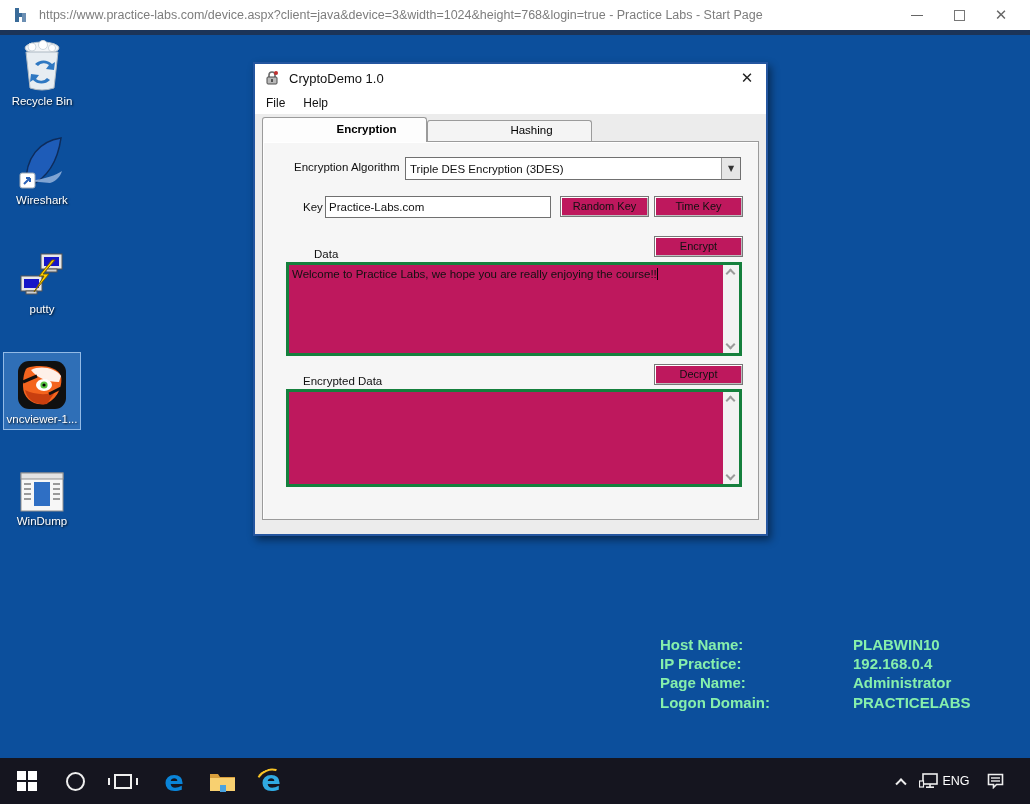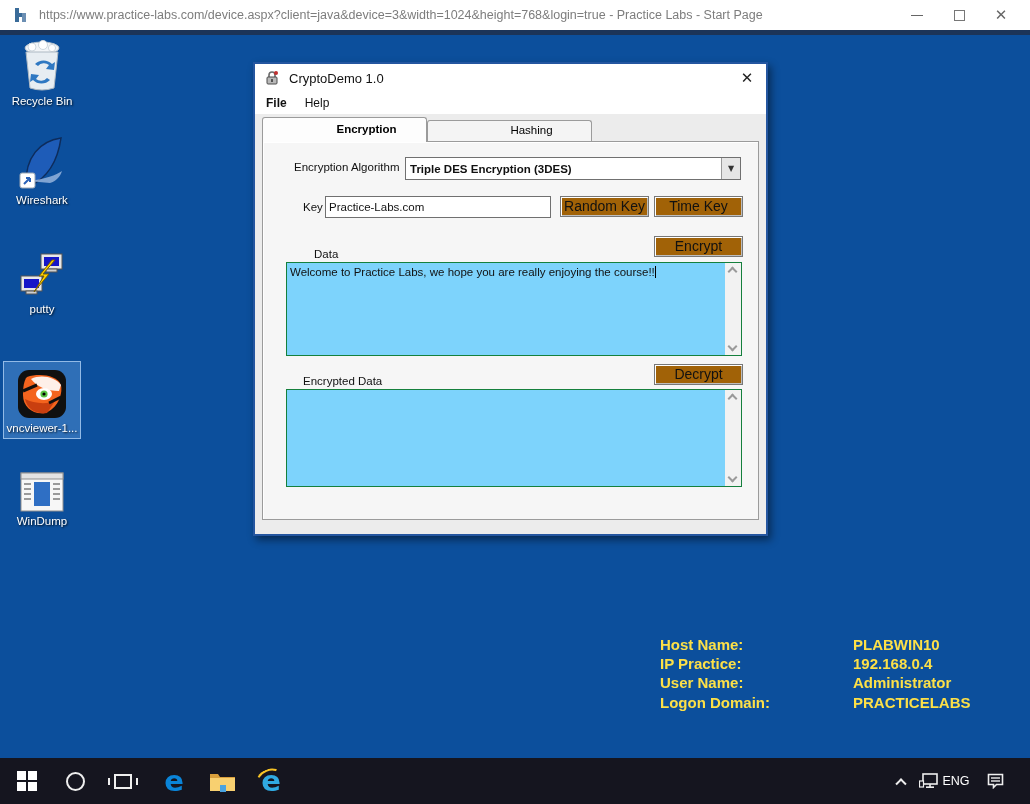--- a/index.html
+++ b/index.html
@@ -21,54 +21,54 @@
 
   
   .desktop { position:absolute; left:0; top:35px; width:1030px; height:723px; background:#0c4f9c; }
 
   .dicon { position:absolute; left:4px; width:76px; text-align:center; cursor:default; }
   .dicon .ic { display:flex; justify-content:center; align-items:flex-end; height:54px; }
   .dicon .lbl { margin-top:3px; font-size:11.5px; color:#fff; text-shadow:1px 1px 2px rgba(0,0,0,.85); line-height:13px; }
   .dicon.selected { background:rgba(100,160,226,.40); outline:1px solid rgba(170,205,243,.85); }
 
   
-  .host-info { position:absolute; left:660px; top:600px; color:#fde047; font-weight:bold; font-size:15px; line-height:19.2px; }
+  .host-info { position:absolute; left:660px; top:600px; color:#86efac; font-weight:bold; font-size:15px; line-height:19.2px; }
   .host-row { display:flex; }
   .host-row .hl { width:193px; }
 
   
   .win { position:absolute; left:253px; top:27px; width:515px; height:474px; background:#ececec; border:2px solid #2456a0; box-shadow:3px 4px 8px rgba(0,0,0,.45); }
   .win-titlebar { position:absolute; left:0; top:0; width:100%; height:28px; background:#fff; display:flex; align-items:center; }
   .app-ico { margin-left:9px; width:16px; height:16px; }
   .win-title { margin-left:9px; font-size:13px; color:#111; }
   .win-close { position:absolute; right:6px; top:2px; width:26px; height:24px; display:flex; align-items:center; justify-content:center; font-size:15px; color:#222; font-family:"DejaVu Sans", sans-serif; }
   .win-menubar { position:absolute; left:0; top:28px; width:100%; height:22px; background:#fff; display:flex; align-items:center; font-size:12px; color:#111; }
   .menu-item { padding:0 9px; }
-  .menu-item:first-child { margin-left:2px;font-weight:bold; }
+  .menu-item:first-child { margin-left:2px; }
 
   .tab { position:absolute; font-size:11.5px; text-align:center; border:1px solid #9b9b9b; border-bottom:none; border-radius:3px 3px 0 0;padding-left:44px; }
   .tab-active { left:7px; top:53px; width:165px; height:25px; background:#fdfdfd; font-weight:bold; line-height:23px; z-index:3; }
   .tab-idle { left:172px; top:56px; width:165px; height:21px; background:#f4f4f4; line-height:19px; z-index:1; }
   .panel { position:absolute; left:7px; top:77px; width:497px; height:379px; background:#f6f6f6; border:1px solid #9b9b9b; box-shadow:inset 1px 1px 0 #fff; z-index:2; }
 
   .flabel { position:absolute; font-size:11.5px; color:#111; z-index:4; white-space:nowrap;padding-left:16px; }
-  .combo { position:absolute; left:150px; top:93px; width:336px; height:23px; background:#fff; border:1px solid #707070; z-index:4; display:flex; align-items:center;font-weight:bold; }
+  .combo { position:absolute; left:150px; top:93px; width:336px; height:23px; background:#fff; border:1px solid #707070; z-index:4; display:flex; align-items:center; }
   .combo-text { margin-left:4px; font-size:11.5px; color:#111; flex:1; }
   .combo-btn { width:19px; height:100%; background:#e6e6e6; border-left:1px solid #9a9a9a; display:flex; align-items:center; justify-content:center; }
   .combo-btn .arr { font-size:8px; color:#333; font-family:"DejaVu Sans", sans-serif; }
 
   .tinput { position:absolute; left:70px; top:132px; width:226px; height:22px; background:#fff; border:1px solid #707070; font-size:11.5px; padding:0 3px; color:#111; z-index:4; font-family:"Liberation Sans", sans-serif; }
 
-  .btn { position:absolute; height:21px; background:#a16207; border:1px solid #777; box-shadow:inset 1px 1px 0 #fff, inset -1px -1px 0 #bdbdbd; font-size:14px; color:#111; text-align:center; line-height:19px; z-index:4; }
+  .btn { position:absolute; height:21px; background:#be185d; border:1px solid #777; box-shadow:inset 1px 1px 0 #fff, inset -1px -1px 0 #bdbdbd; font-size:11px; color:#111; text-align:center; line-height:19px; z-index:4; }
   .btn-random { left:305px; top:132px; width:89px; }
   .btn-time   { left:399px; top:132px; width:89px; }
   .btn-encrypt{ left:399px; top:172px; width:89px; }
   .btn-decrypt{ left:399px; top:300px; width:89px; }
 
-  .tarea { position:absolute; left:31px; width:456px; background:#7dd3fc; border:1px solid #15803d; z-index:4; font-size:11.5px; color:#111; }
+  .tarea { position:absolute; left:31px; width:456px; background:#be185d; border:3px solid #15803d; z-index:4; font-size:11.5px; color:#111; }
   .tarea .txt { position:absolute; left:3px; top:2px; right:20px; line-height:14px; }
   .caret { display:inline-block; width:1px; height:12px; background:#000; vertical-align:-2px; }
   .sbar { position:absolute; top:0; right:0; bottom:0; width:16px; background:#f2f2f2; }
   .chev { position:absolute; left:4px; width:7px; height:7px; border-left:2px solid #9a9a9a; border-top:2px solid #9a9a9a; }
   .chev-up { top:5px; transform:rotate(45deg); }
   .chev-dn { bottom:5px; transform:rotate(225deg); }
 
   
   .taskbar { position:absolute; left:0; top:758px; width:1030px; height:46px; background:#15151f; }
   .tb { position:absolute; top:0; height:46px; display:flex; align-items:center; justify-content:center; }
@@ -148,21 +148,21 @@
         <rect x="27" y="17" width="11" height="3" fill="#cfcfcf" stroke="#555"></rect>
         <rect x="2" y="24" width="21" height="15" fill="#e8e8e8" stroke="#555"></rect>
         <rect x="5" y="27" width="15" height="9" fill="#1616c8"></rect>
         <rect x="7" y="39" width="11" height="3" fill="#cfcfcf" stroke="#555"></rect>
         <polygon points="33,8 20,24 25,24 15,40 30,22 24,22 36,8" fill="#ffd400" stroke="#7a5c00"></polygon>
       </svg>
         </div>
       <div class="lbl">putty</div>
     </div>
 
-    <div class="dicon selected" style="top:327px; padding:3px 0;">
+    <div class="dicon selected" style="top:318px; padding:3px 0;">
       <div class="ic">
           <svg width="50" height="50" viewBox="0 0 50 50">
         <rect x="1" y="1" width="48" height="48" rx="11" fill="#101010"></rect>
         <path d="M10 8 C22 4 40 6 44 16 C46 26 40 40 28 44 C16 46 6 38 6 26 C6 18 7 11 10 8 Z" fill="#f4641e"></path>
         <path d="M14 10 C20 18 30 22 42 22 L44 16 C38 8 24 5 14 10 Z" fill="#fff" opacity="0.9"></path>
         <path d="M8 30 C16 34 28 36 38 32 L30 44 C20 46 10 40 8 30 Z" fill="#c93f0f"></path>
         <ellipse cx="27" cy="25" rx="8" ry="6" fill="#fff"></ellipse>
         <circle cx="27" cy="25" r="3.6" fill="#57c443"></circle>
         <circle cx="27" cy="25" r="1.6" fill="#000"></circle>
         <path d="M6 22 L20 16 M44 28 L32 34" stroke="#101010" stroke-width="3"></path>
@@ -195,21 +195,21 @@
     <div class="host-info">
       <div class="host-row">
         <span class="hl">Host Name:</span>
         <span>PLABWIN10</span>
       </div>
       <div class="host-row">
         <span class="hl">IP Practice:</span>
         <span>192.168.0.4</span>
       </div>
       <div class="host-row">
-        <span class="hl">User Name:</span>
+        <span class="hl">Page Name:</span>
         <span>Administrator</span>
       </div>
       <div class="host-row">
         <span class="hl">Logon Domain:</span>
         <span>PRACTICELABS</span>
       </div>
     </div>
 
     <div class="win">
       <div class="win-titlebar">

